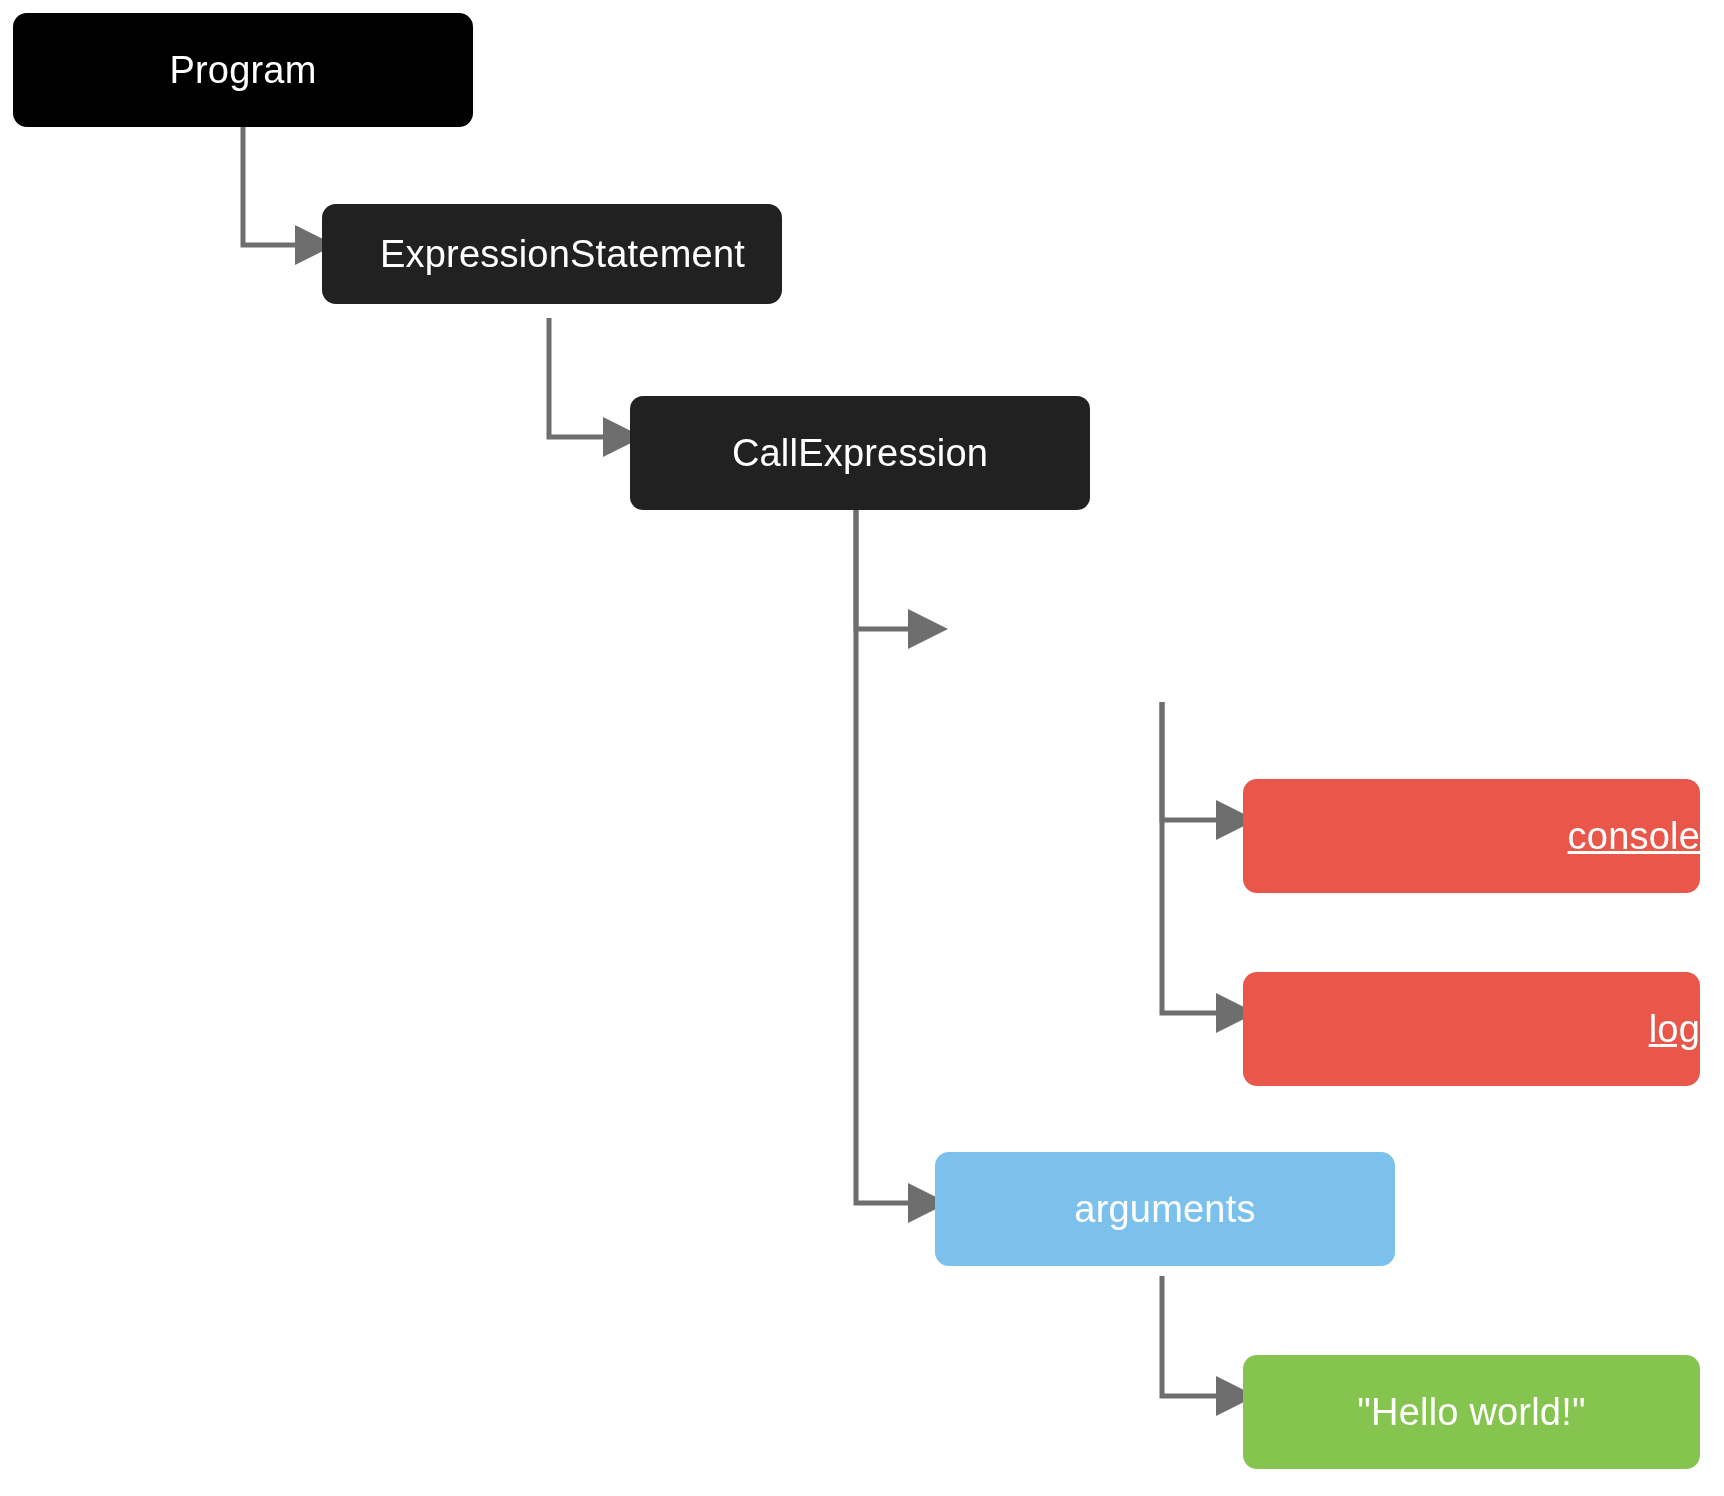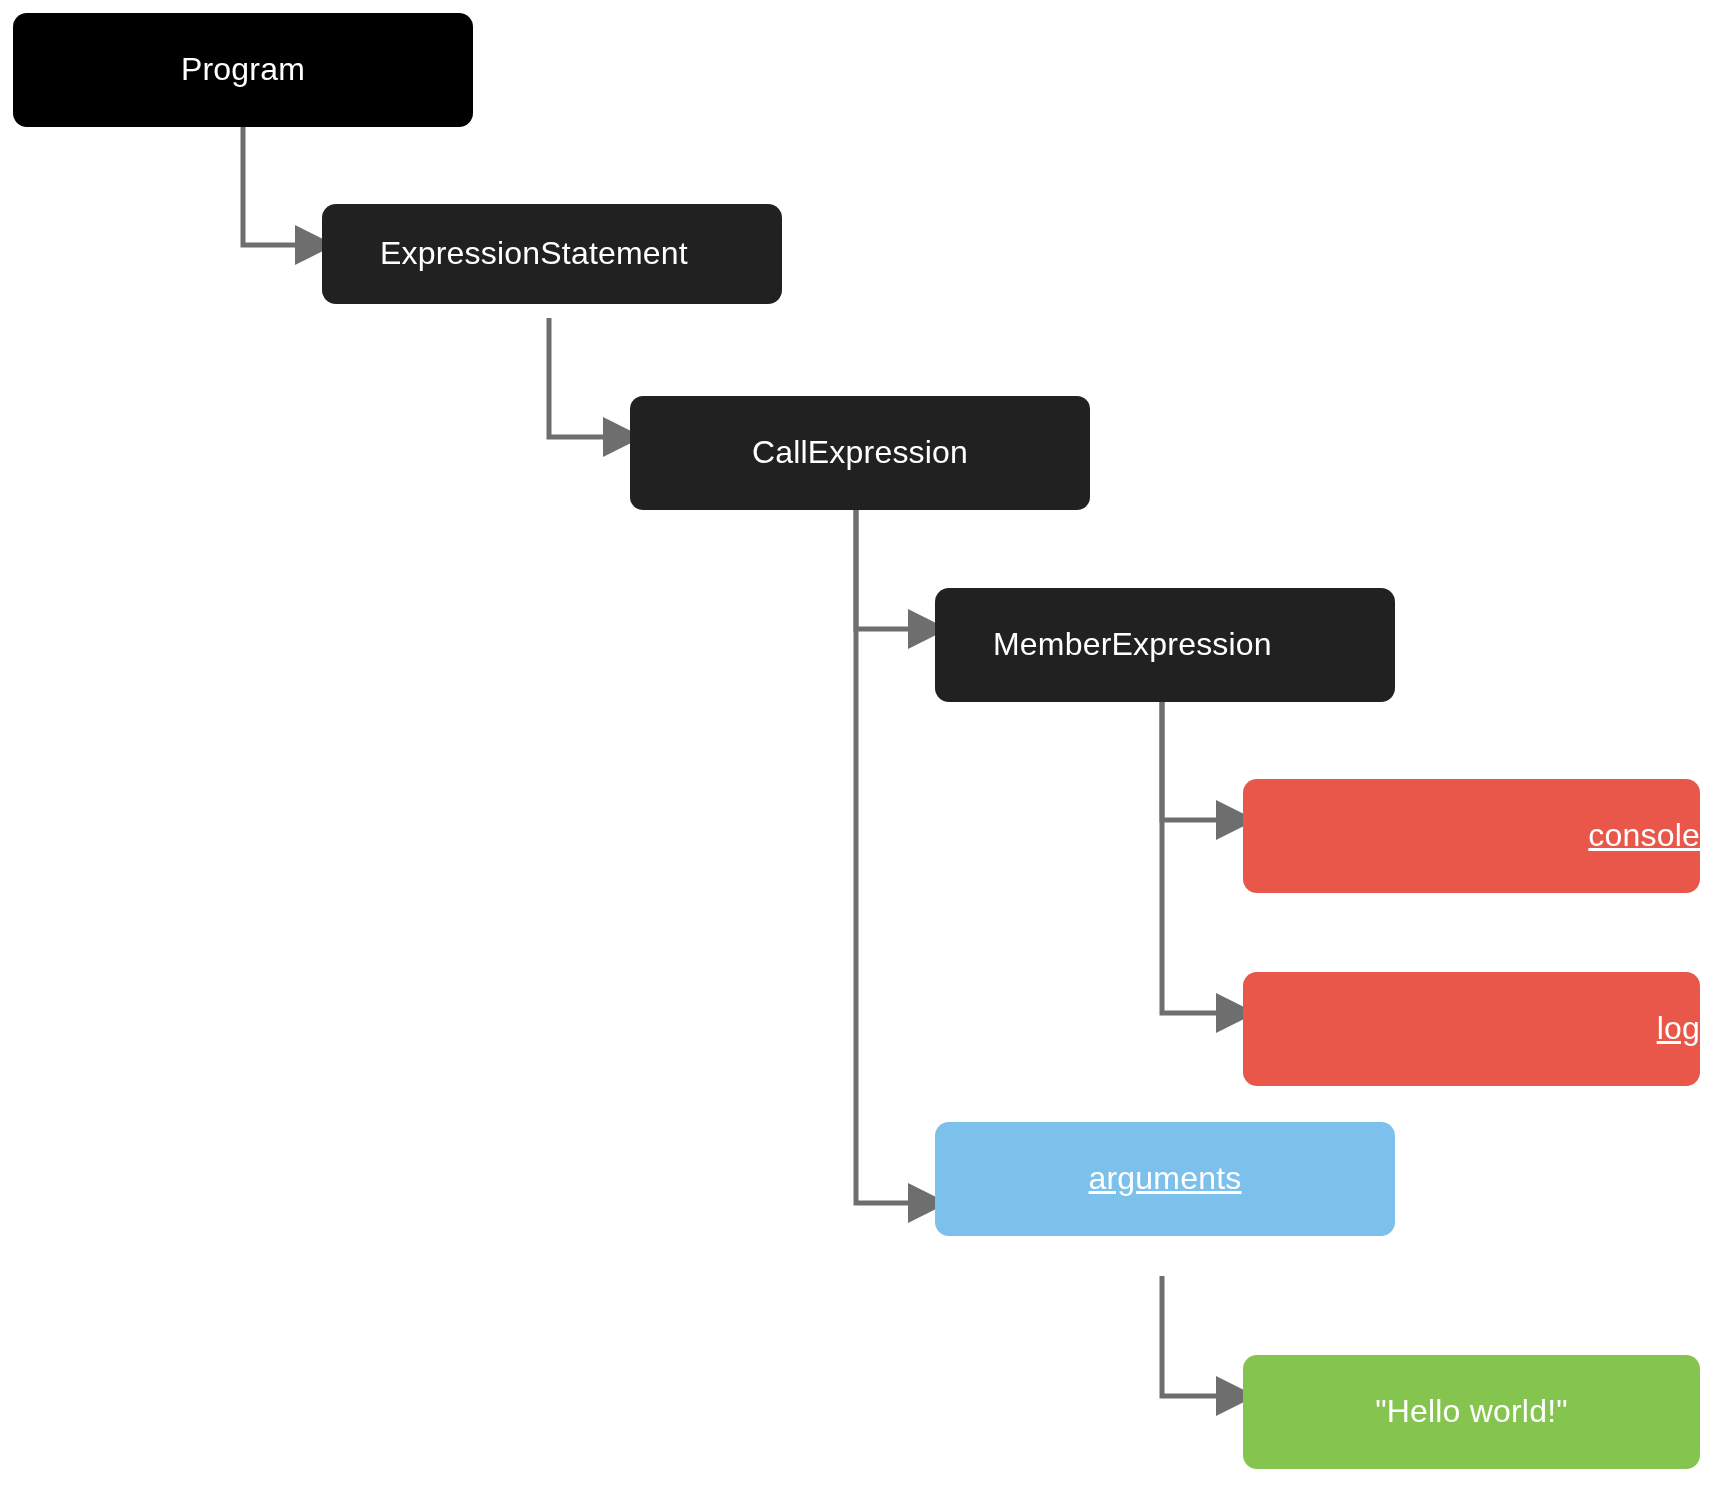--- a/index.html
+++ b/index.html
@@ -25,21 +25,21 @@
     height: 1496px;
     pointer-events: none;
   }
   .node {
     position: absolute;
     box-sizing: border-box;
     border-radius: 14px;
     display: flex;
     align-items: center;
     color: #ffffff;
-    font-size: 32px;
+    font-size: 38px;
     line-height: 1.12;
     letter-spacing: 0.2px;
     overflow: hidden;
   }
   .node .node-label {
     display: block;
     width: 100%;
   }
   
   .node.root {
@@ -123,33 +123,30 @@
   </div>
 
   <div class="node dark wrap" id="n-expression-statement" style="left:322px; top:204px; width:460px; height:100px;">
     <span class="node-label">ExpressionStatement</span>
   </div>
 
   <div class="node dark center" id="n-call-expression" style="left:630px; top:396px; width:460px; height:114px;border-radius:13px;">
     <span class="node-label">CallExpression</span>
   </div>
 
-  <div class="node dark wrap" id="n-member-expression" style="left:935px; top:588px; width:460px; height:114px;">
-    <span class="node-label">MemberExpression</span>
-  </div>
 
   <div class="node red" id="n-console" style="left:1243px; top:779px; width:457px; height:114px;">
     <span class="node-label">console</span>
   </div>
 
   <div class="node red" id="n-log" style="left:1243px; top:972px; width:457px; height:114px;">
     <span class="node-label">log</span>
   </div>
 
-  <div class="node blue" id="n-arguments" style="left:935px; top:1122px; width:460px; height:114px;text-decoration:underline;">
+  <div class="node blue" id="n-arguments" style="left:935px; top:1152px; width:460px; height:114px;">
     <span class="node-label">arguments</span>
   </div>
 
   <div class="node green" id="n-hello-world" style="left:1243px; top:1355px; width:457px; height:114px;">
     <span class="node-label">"Hello world!"</span>
   </div>
 
 </div>
 
 </body></html>

